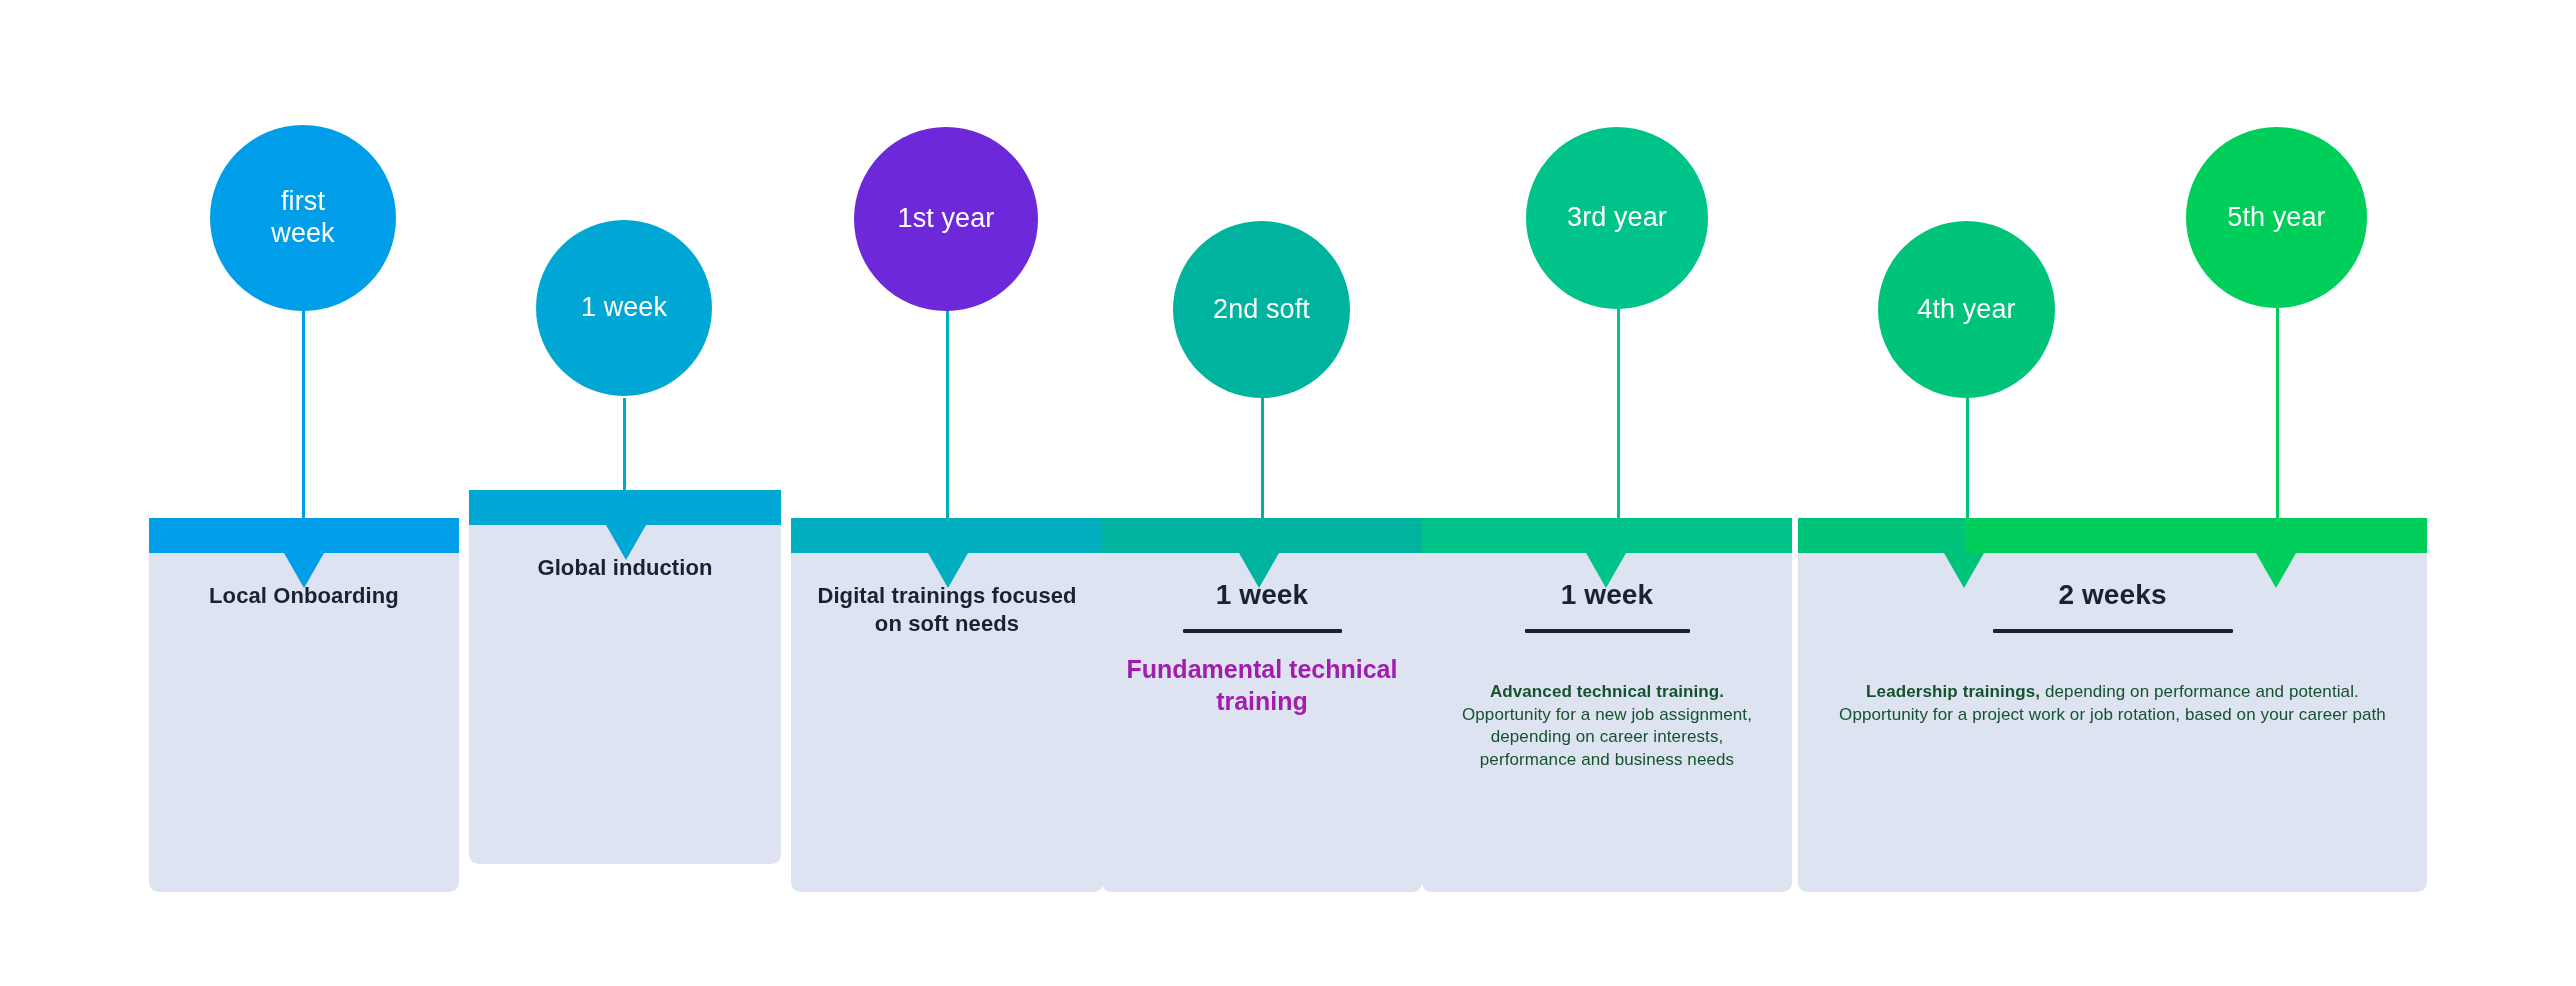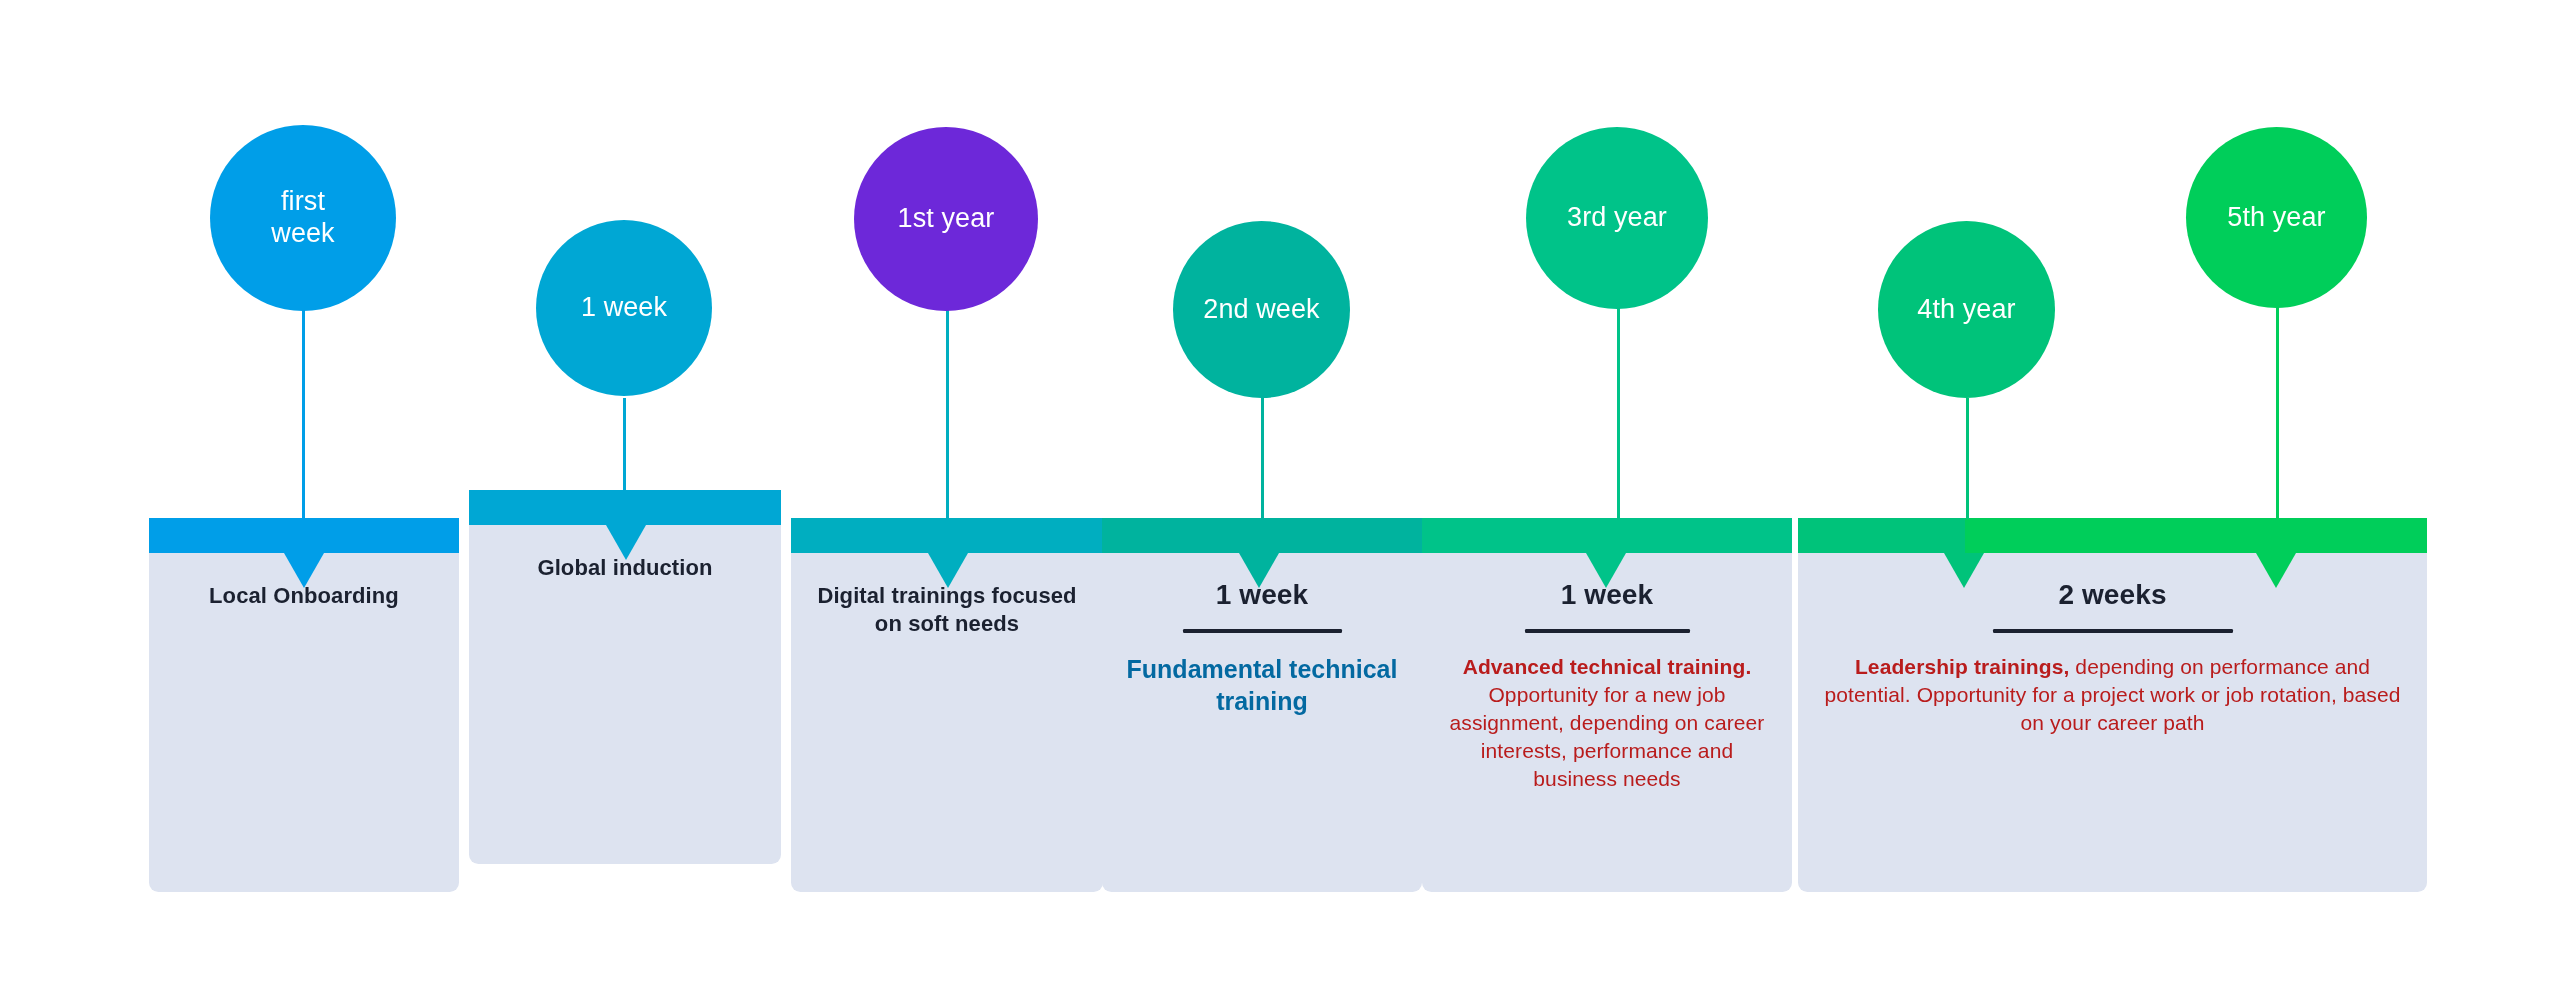--- a/index.html
+++ b/index.html
@@ -29,24 +29,24 @@
 
   
   .card-title{font-size:22px;font-weight:700;color:#1b2130;line-height:1.26;
               text-align:center;letter-spacing:0.1px;}
   .dur{font-size:28px;font-weight:700;color:#1b2130;text-align:center;
        line-height:1.2;letter-spacing:0.1px;}
   .rule{height:4px;background:#1b2130;border-radius:1.3px;margin:17.3px 0 20px 0;}
   .rule.w1{width:159px;}
   .rule.w2{width:165px;}
   .rule.w3{width:240px;}
-  .desc{font-size:21px;color:#b91c1c;line-height:1.33;text-align:center;
-        font-weight:400;letter-spacing:0.1px;}
+  .desc{font-size:17px;color:#14532d;line-height:1.33;text-align:center;
+        font-weight:400;letter-spacing:0.1px;margin-top:28px;}
   .desc b{font-weight:700;}
-  .sub{font-size:25px;font-weight:700;color:#0369a1;line-height:1.3;text-align:center;}
+  .sub{font-size:25px;font-weight:700;color:#a21caf;line-height:1.3;text-align:center;}
   .mt-head{margin-top:4px;}
 </style>
 </head>
 <body>
 
 <div id="stage">
 
   <div class="card" style="left:149px;top:518px;width:310px;height:374px;">
     <div class="card-bar">
       <div class="bar-seg" style="width:100%;background:#009ee8;"></div>
@@ -130,21 +130,21 @@
 
   <div class="node" style="left:536px;top:220px;width:176px;height:176px;background:#00a7d4;">
     <span>1 week</span>
   </div>
 
   <div class="node" style="left:854px;top:127px;width:184px;height:184px;background:#6d28d9;">
     <span>1st year</span>
   </div>
 
   <div class="node" style="left:1173px;top:221px;width:177px;height:177px;background:#00b39e;">
-    <span>2nd week</span>
+    <span>2nd soft</span>
   </div>
 
   <div class="node" style="left:1526px;top:127px;width:182px;height:182px;background:#00c389;">
     <span>3rd year</span>
   </div>
 
   <div class="node" style="left:1878px;top:221px;width:177px;height:177px;background:#00c37a;">
     <span>4th year</span>
   </div>
 

